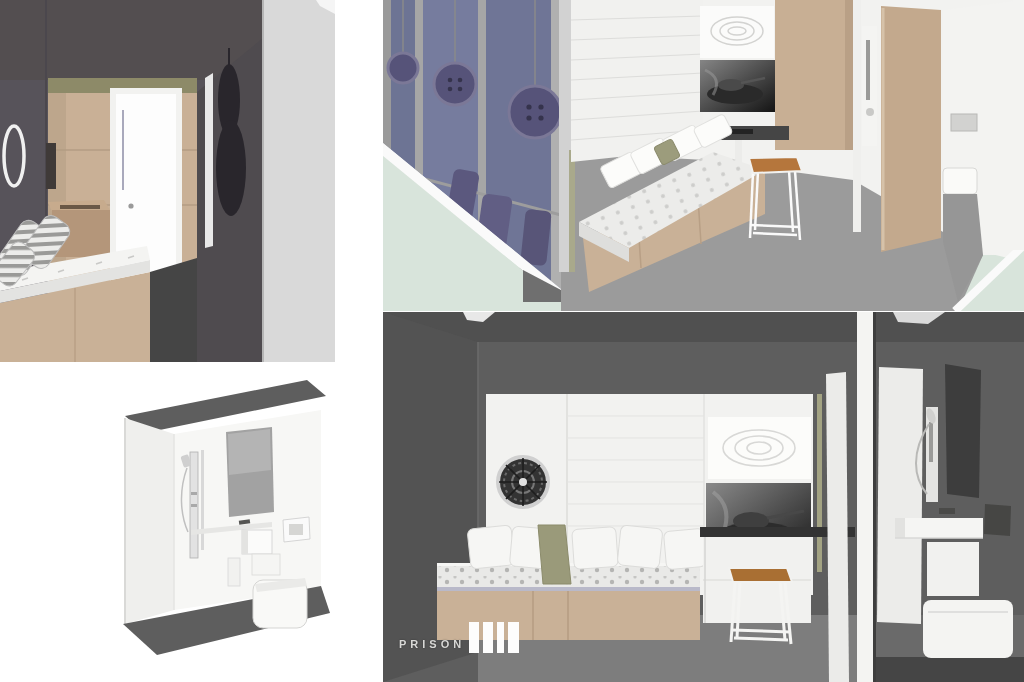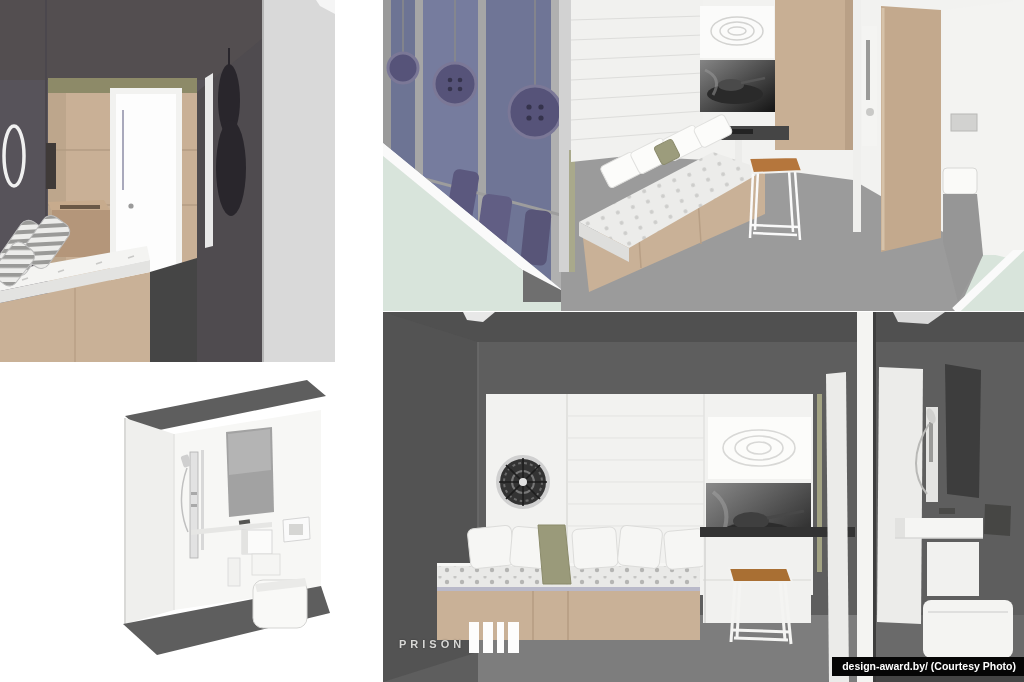--- a/index.html
+++ b/index.html
@@ -475,16 +475,15 @@
         </g>
         <polygon points="602,192 628,194 627,224 601,222" fill="#464644"></polygon>
         <rect x="493" y="345" width="148" height="25" fill="#454545"></rect>
         <g>
           <rect x="540" y="288" width="90" height="58" rx="8" fill="#f4f4f2"></rect>
           <line x1="545" y1="300" x2="625" y2="300" stroke="#d9d9d7" stroke-width="1.5"></line>
         </g>
       </g>
     </svg>
     <div class="prison-logo">PRISON</div>
-    <div class="watermark">design-award.by/ (Courtesy Photo)</div>
   </div>
 
 </div>
 
 </body></html>

